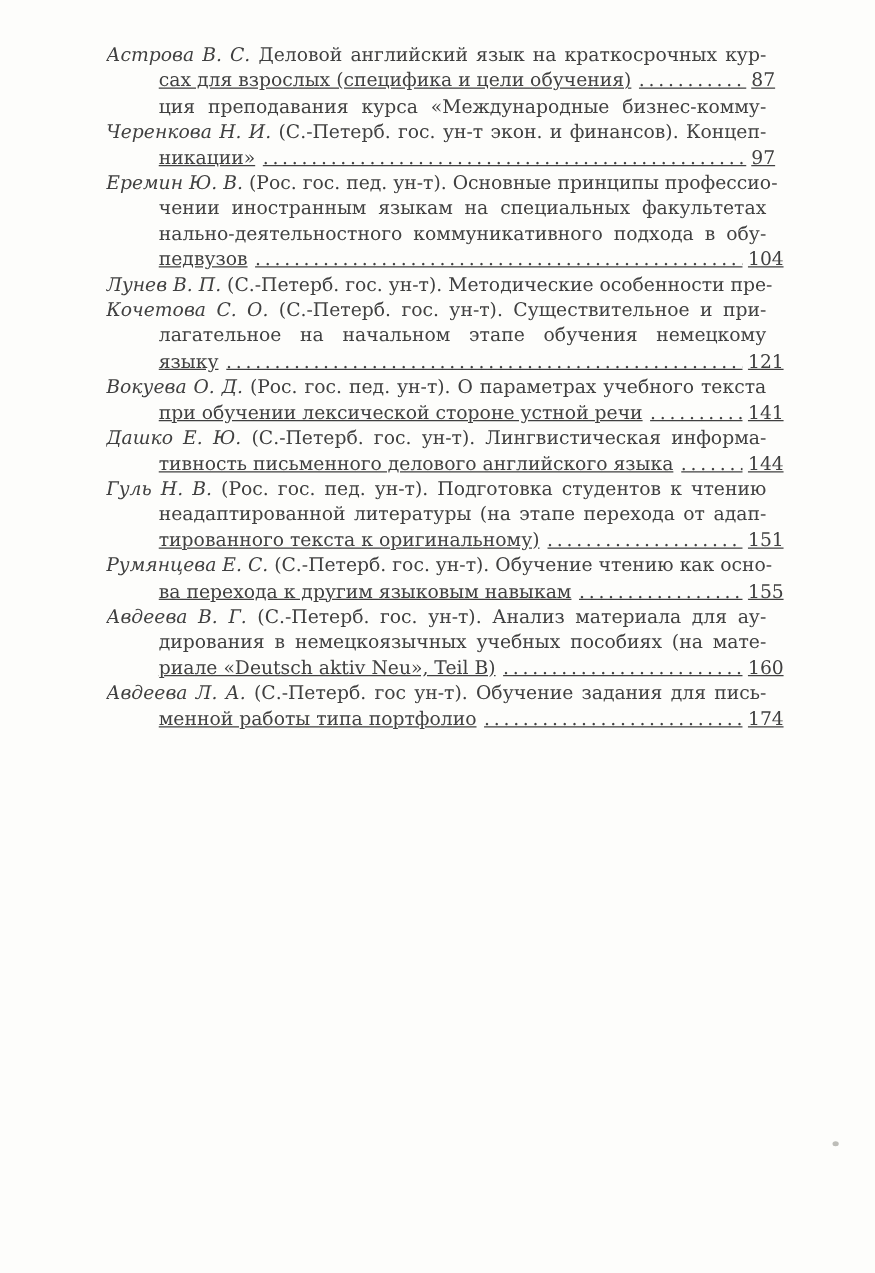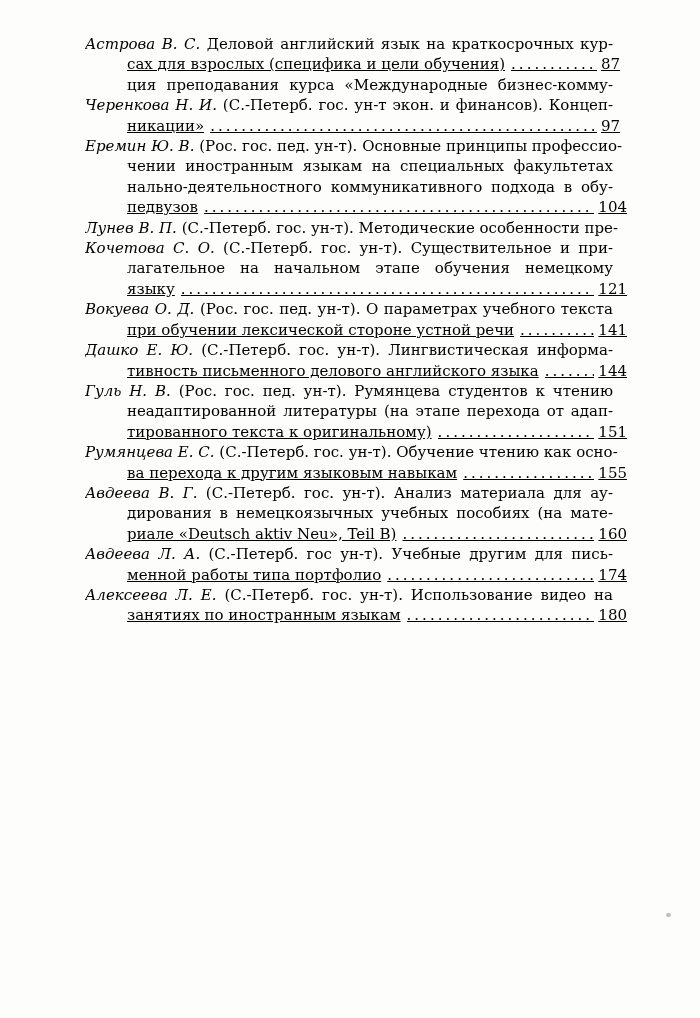--- a/index.html
+++ b/index.html
@@ -14,21 +14,21 @@
     width: 700px; height: 1018px;
     background: #fdfdfb;
     overflow: hidden;
   }
   .toc {
     position: absolute;
     left: 85px; top: 34px;
     width: 542px;
     font-size: 15px;
     line-height: 20.4px;
-    color: #000000;
+    color: #404040;
   }
   .line {
     white-space: nowrap;
     overflow: hidden;
     text-align: justify;
     text-align-last: justify;
     padding-right: 14px;
   }
   .line.cont { padding-left: 42px; }
   .line.lastline {
@@ -119,21 +119,21 @@
       </div>
       <div class="entry">
         <div class="line first"><span class="author">Дашко Е. Ю.</span> <span>(С.-Петерб. гос. ун-т). Лингвистическая информа-</span></div>
         <div class="line cont lastline">
           <span class="lasttext">тивность письменного делового английского языка</span>
           <span class="leader"></span>
           <span class="pagenum">144</span>
         </div>
       </div>
       <div class="entry">
-        <div class="line first"><span class="author">Гуль Н. В.</span> <span>(Рос. гос. пед. ун-т). Румянцева студентов к чтению</span></div>
+        <div class="line first"><span class="author">Гуль Н. В.</span> <span>(Рос. гос. пед. ун-т). Подготовка студентов к чтению</span></div>
         <div class="line cont">неадаптированной литературы (на этапе перехода от адап-</div>
         <div class="line cont lastline">
           <span class="lasttext">тированного текста к оригинальному)</span>
           <span class="leader"></span>
           <span class="pagenum">151</span>
         </div>
       </div>
       <div class="entry">
         <div class="line first"><span class="author">Румянцева Е. С.</span> <span>(С.-Петерб. гос. ун-т). Обучение чтению как осно-</span></div>
         <div class="line cont lastline">
@@ -145,30 +145,22 @@
       <div class="entry">
         <div class="line first"><span class="author">Авдеева В. Г.</span> <span>(С.-Петерб. гос. ун-т). Анализ материала для ау-</span></div>
         <div class="line cont">дирования в немецкоязычных учебных пособиях (на мате-</div>
         <div class="line cont lastline">
           <span class="lasttext">риале «Deutsch aktiv Neu», Teil B)</span>
           <span class="leader"></span>
           <span class="pagenum">160</span>
         </div>
       </div>
       <div class="entry">
-        <div class="line first"><span class="author">Авдеева Л. А.</span> <span>(С.-Петерб. гос ун-т). Учебные другим для пись-</span></div>
+        <div class="line first"><span class="author">Авдеева Л. А.</span> <span>(С.-Петерб. гос ун-т). Обучение задания для пись-</span></div>
         <div class="line cont lastline">
           <span class="lasttext">менной работы типа портфолио</span>
           <span class="leader"></span>
           <span class="pagenum">174</span>
-        </div>
-      </div>
-      <div class="entry">
-        <div class="line first"><span class="author">Алексеева Л. Е.</span> <span>(С.-Петерб. гос. ун-т). Использование видео на</span></div>
-        <div class="line cont lastline">
-          <span class="lasttext">занятиях по иностранным языкам</span>
-          <span class="leader"></span>
-          <span class="pagenum">180</span>
         </div>
       </div>
     </div>
   <div class="speck"></div>
 </div>
 
 </body></html>

